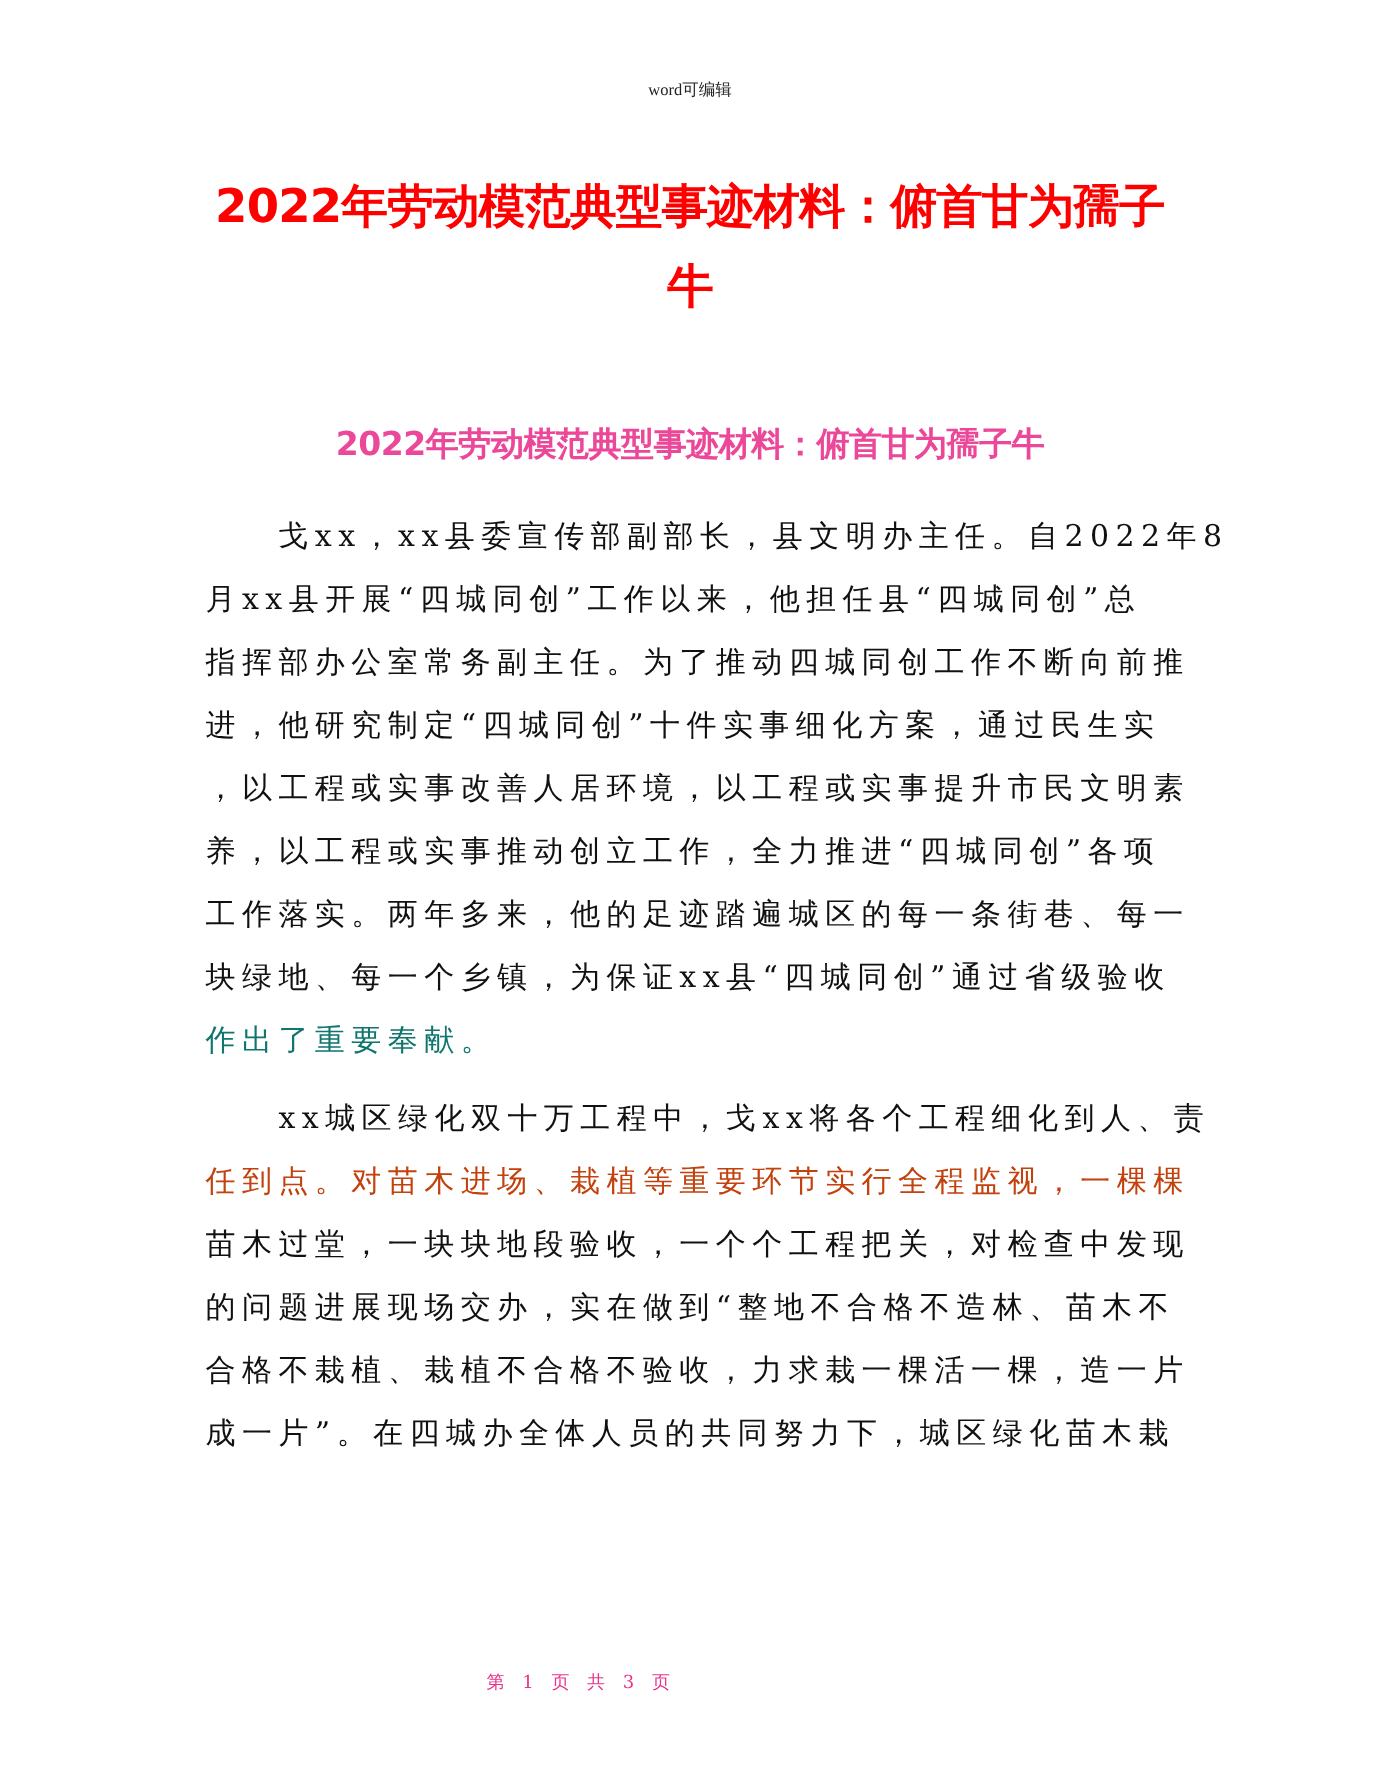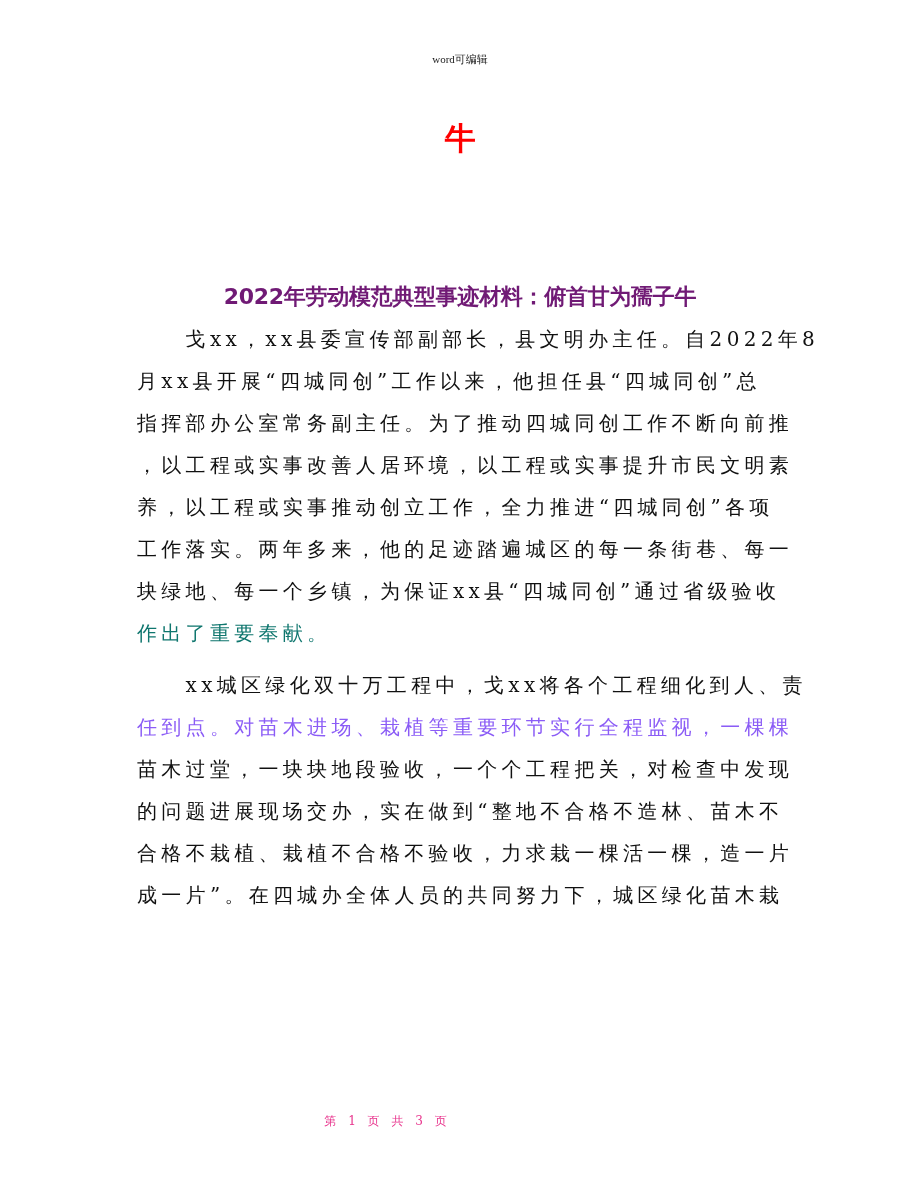--- a/index.html
+++ b/index.html
@@ -43,21 +43,21 @@
       width: 920px;
       text-align: center;
       font-family: "DejaVu Sans", "Liberation Sans", sans-serif;
       font-weight: bold;
       font-size: 22px;
       line-height: 36px;
       letter-spacing: -0.3px;
     }
     .body-text {
       position: absolute;
-      top: 318px;
+      top: 336px;
       left: 137px;
       width: 650px;
     }
     .line {
       display: block;
       height: 42px;
       line-height: 42px;
       font-size: 20px;
       color: #111111;
       white-space: nowrap;
@@ -80,40 +80,42 @@
       word-spacing: 6px;
       letter-spacing: 1px;
     }
   </style>
 </head>
 <body>
 
 <div class="header-note">word可编辑</div>
 
 <div class="main-title" style="color: rgb(255, 0, 0);">
+  <div>2022年劳动模范典型事迹材料：俯首甘为孺子</div>
   <div>牛</div>
 </div>
 
-<div class="sub-title" style="color: #701a75;">2022年劳动模范典型事迹材料：俯首甘为孺子牛</div>
+<div class="sub-title" style="color: #ec4899;">2022年劳动模范典型事迹材料：俯首甘为孺子牛</div>
 
 <div class="body-text">
   <div>
     <span class="line" style="color: rgb(17, 17, 17);">　　戈xx，xx县委宣传部副部长，县文明办主任。自2022年8</span>
     <span class="line" style="color: rgb(17, 17, 17);">月xx县开展“四城同创”工作以来，他担任县“四城同创”总</span>
     <span class="line" style="color: rgb(17, 17, 17);">指挥部办公室常务副主任。为了推动四城同创工作不断向前推</span>
+    <span class="line" style="color: rgb(17, 17, 17);">进，他研究制定“四城同创”十件实事细化方案，通过民生实</span>
     <span class="line" style="color: rgb(17, 17, 17);">，以工程或实事改善人居环境，以工程或实事提升市民文明素</span>
     <span class="line" style="color: rgb(17, 17, 17);">养，以工程或实事推动创立工作，全力推进“四城同创”各项</span>
     <span class="line" style="color: rgb(17, 17, 17);">工作落实。两年多来，他的足迹踏遍城区的每一条街巷、每一</span>
     <span class="line" style="color: rgb(17, 17, 17);">块绿地、每一个乡镇，为保证xx县“四城同创”通过省级验收</span>
     <span class="line" style="color: #0f766e;">作出了重要奉献。</span>
   </div>
   <span class="para-gap"></span>
   <div>
     <span class="line" style="color: rgb(17, 17, 17);">　　xx城区绿化双十万工程中，戈xx将各个工程细化到人、责</span>
-    <span class="line" style="color: #8b5cf6;">任到点。对苗木进场、栽植等重要环节实行全程监视，一棵棵</span>
+    <span class="line" style="color: #c2410c;">任到点。对苗木进场、栽植等重要环节实行全程监视，一棵棵</span>
     <span class="line" style="color: rgb(17, 17, 17);">苗木过堂，一块块地段验收，一个个工程把关，对检查中发现</span>
     <span class="line" style="color: rgb(17, 17, 17);">的问题进展现场交办，实在做到“整地不合格不造林、苗木不</span>
     <span class="line" style="color: rgb(17, 17, 17);">合格不栽植、栽植不合格不验收，力求栽一棵活一棵，造一片</span>
     <span class="line" style="color: rgb(17, 17, 17);">成一片”。在四城办全体人员的共同努力下，城区绿化苗木栽</span>
   </div>
 </div>
 
 <div class="footer" style="color: rgb(232, 51, 140);">第 1 页 共 3 页</div>
 
 </body></html>

